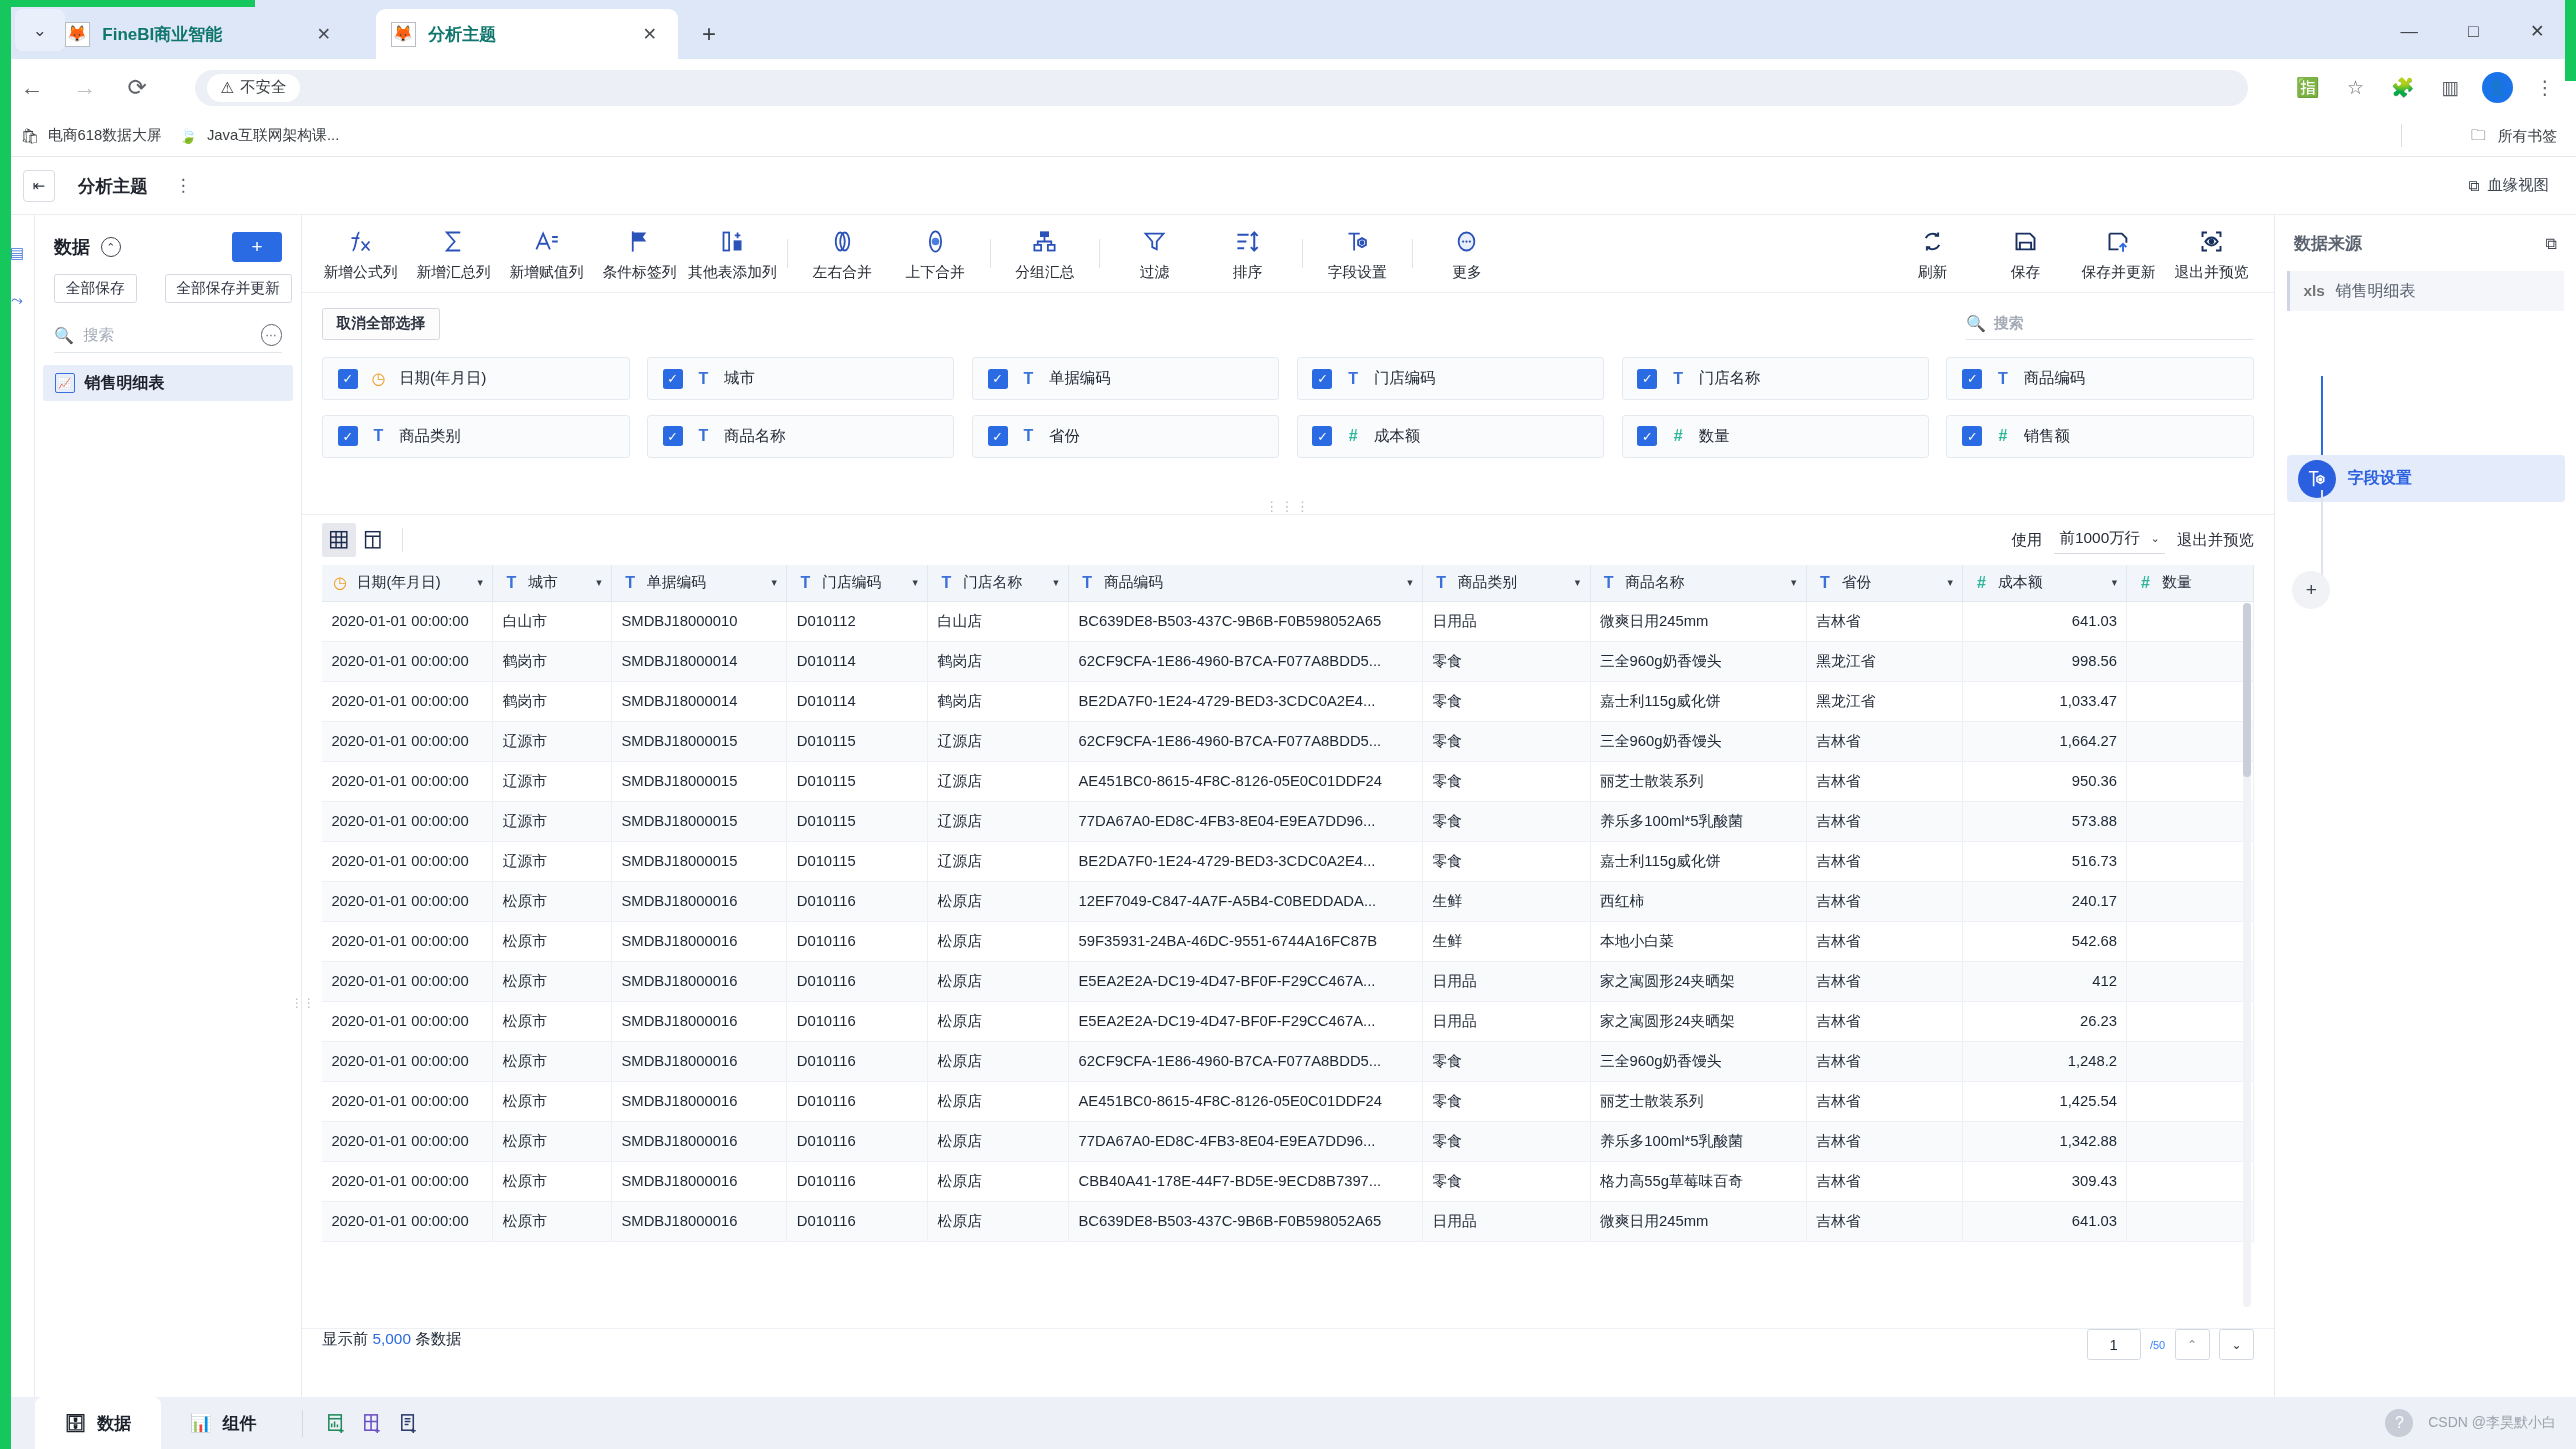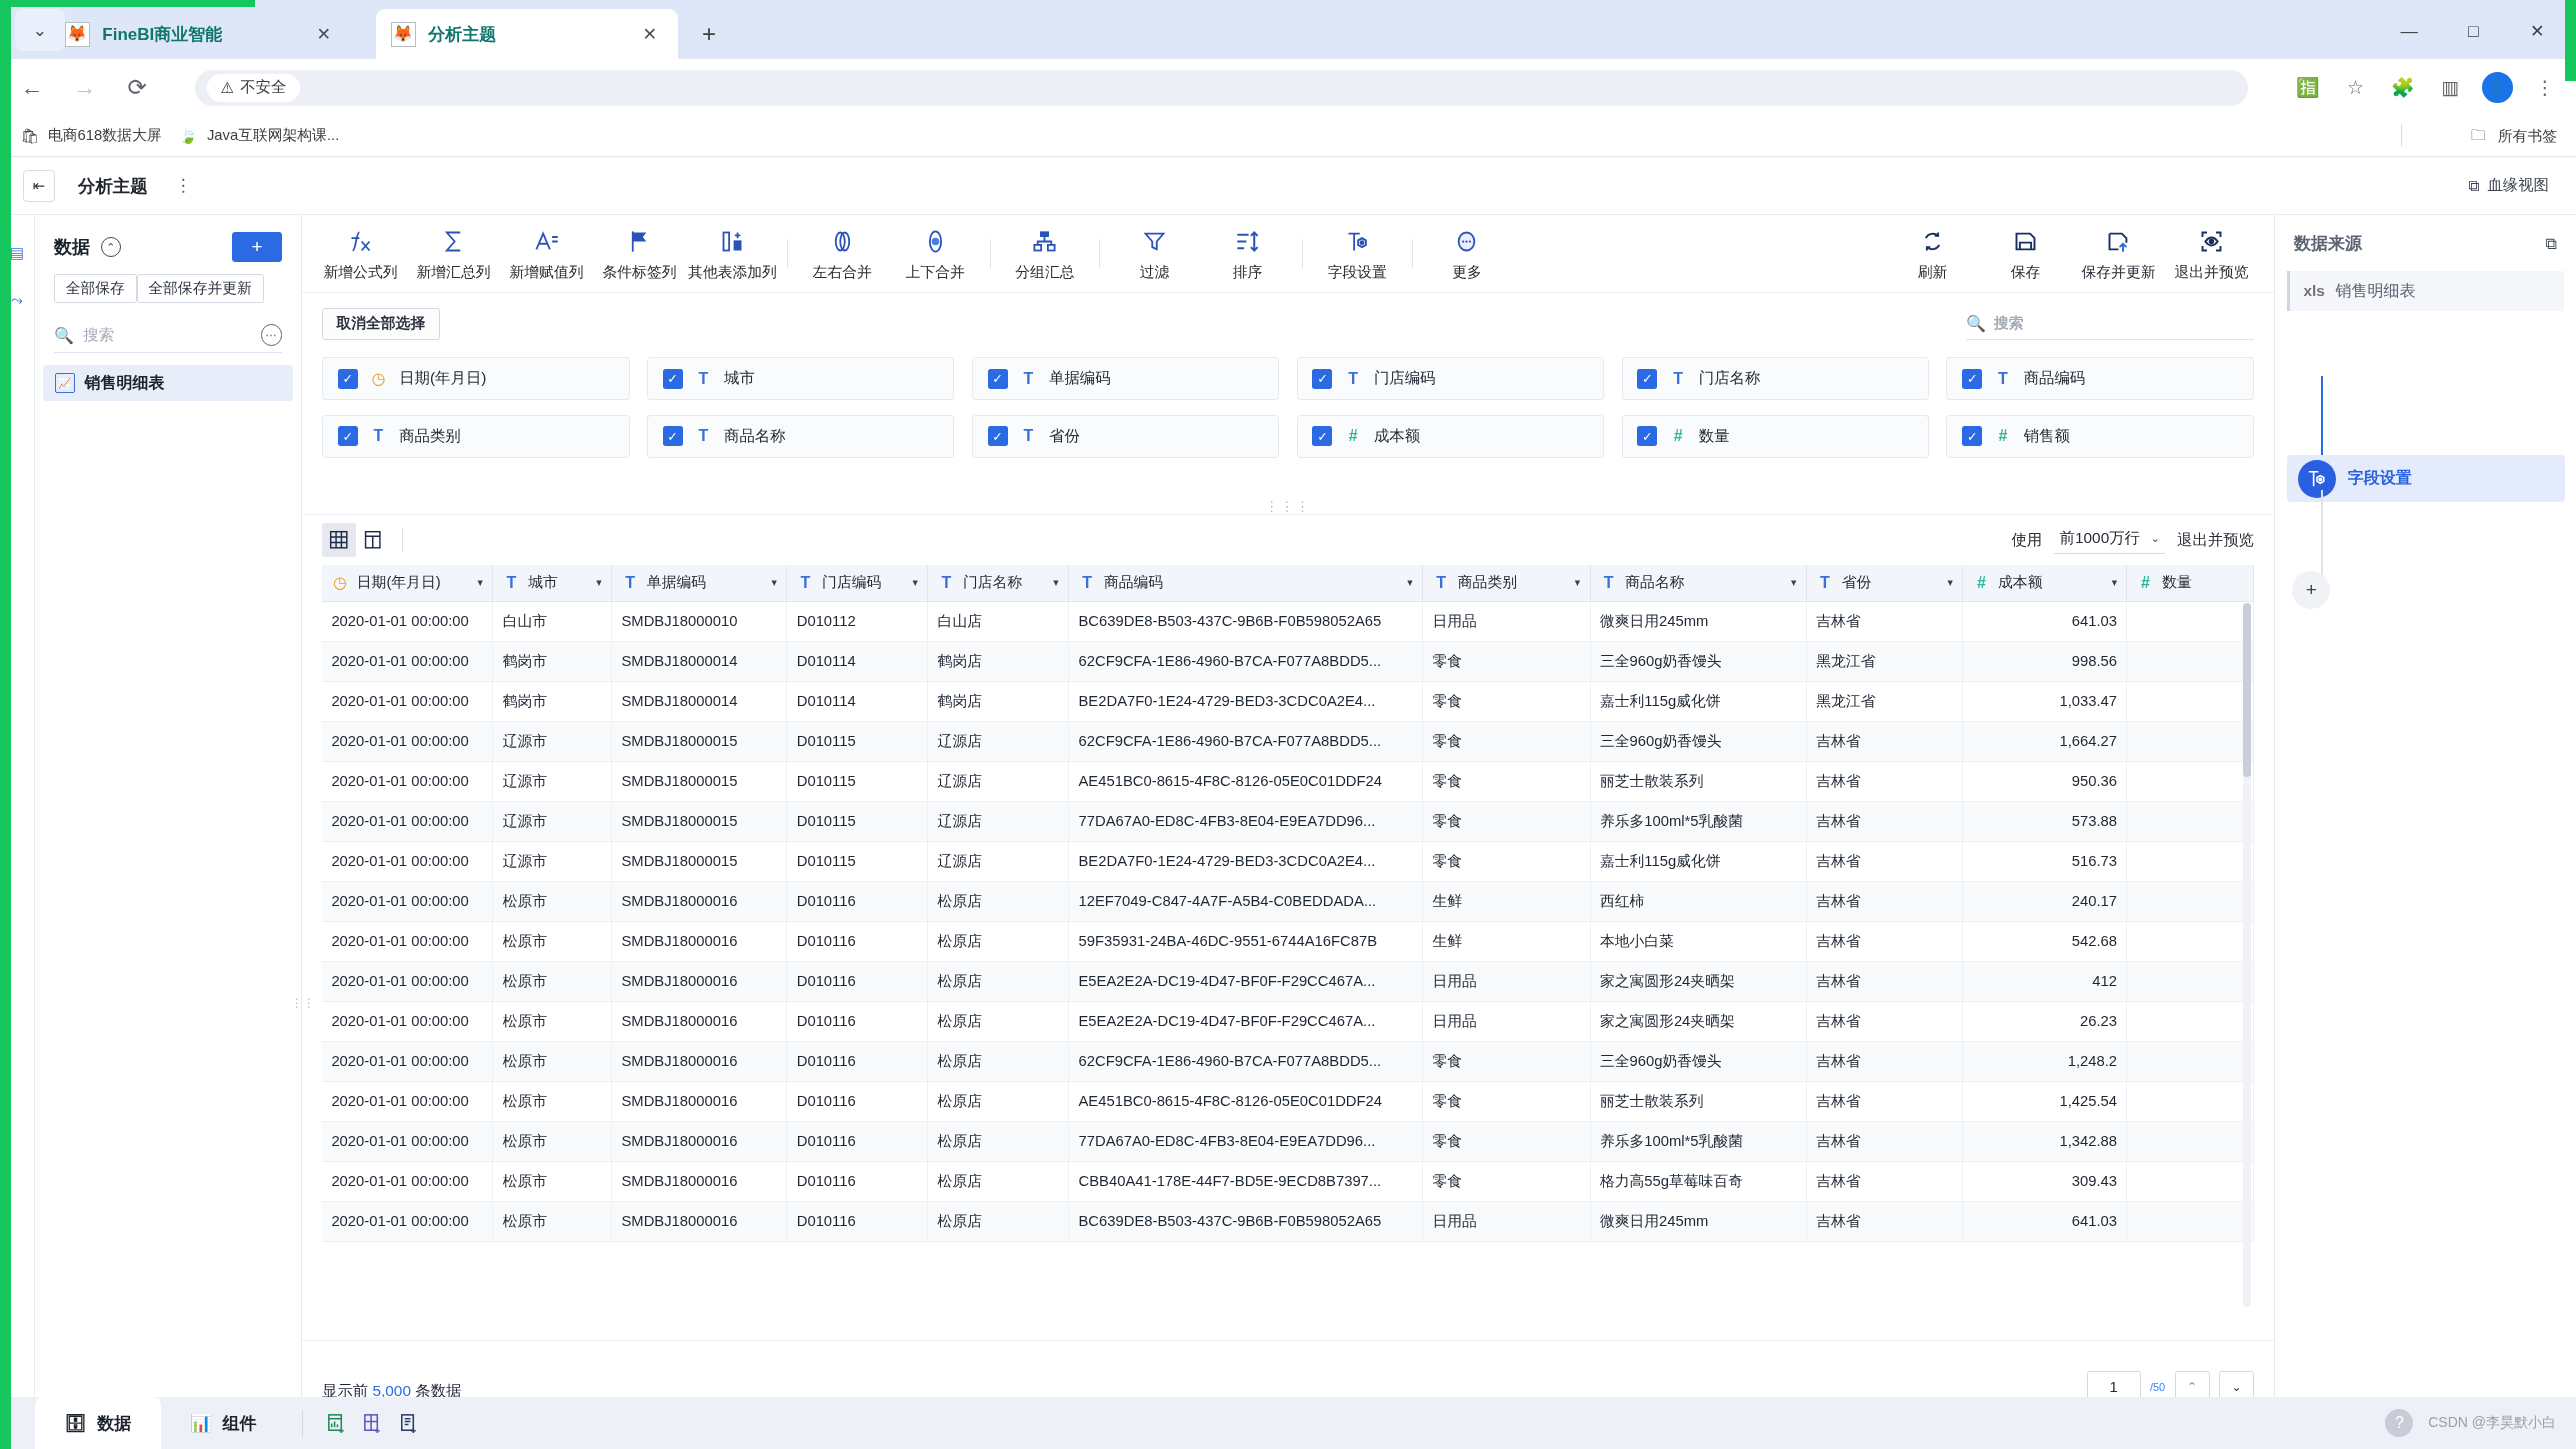--- a/index.html
+++ b/index.html
@@ -71,21 +71,21 @@
      padding-top:25.5px;display:flex;flex-direction:column;align-items:center;gap:24px;}
   .rail-ic{width:24px;height:24px;display:flex;align-items:center;justify-content:center;color:#3a70d8;font-size:14.8px;}
 
   .leftpanel{position:absolute;left:35px;top:58px;width:267px;height:1187px;background:#fff;border-right:0.7px solid #e6e9ee;}
   .lp-head{display:flex;align-items:center;padding:17.4px 19px 0 19px;}
   .lp-title{font-size:18px;font-weight:bold;color:#1c222c;}
   .lp-collapse{margin-left:10.7px;width:20px;height:20px;border-radius:50%;border:1.3px solid #3d4450;
      display:flex;align-items:center;justify-content:center;font-size:10.7px;color:#3d4450;}
   .lp-add{margin-left:auto;width:50px;height:29.5px;background:#2a6ae2;border-radius:3.4px;color:#fff;
      display:flex;align-items:center;justify-content:center;font-size:19px;}
-  .lp-btns{display:flex;gap:0;padding:12px 19px 0 19px;}
+  .lp-btns{display:flex;gap:28px;padding:12px 19px 0 19px;}
   .lp-btn{height:29.5px;border:0.7px solid #d4d9e1;border-radius:2.7px;display:flex;align-items:center;
      justify-content:center;padding:0 10.7px;font-size:14.8px;color:#2d3340;background:#fff;white-space:nowrap;}
   .lp-search{margin:14.8px 19px 0 19px;height:35px;border-bottom:0.7px solid #e1e5ec;display:flex;align-items:center;gap:9.4px;}
   .lp-search-ic{font-size:16px;color:#5b6270;}
   .lp-search-ph{font-size:15.4px;color:#a4abb6;flex:1;}
   .lp-search-more{width:21.5px;height:21.5px;border-radius:50%;border:1px solid #5b6270;display:flex;
      align-items:center;justify-content:center;font-size:11.4px;color:#5b6270;}
   .lp-item{margin:12px 8px 0 8px;height:36px;background:#e8edfa;border-radius:3.4px;display:flex;
      align-items:center;gap:9.4px;padding:0 12px;}
   .lp-item-ic{width:20px;height:20px;border:1px solid #3a70d8;border-radius:2px;display:flex;
@@ -140,22 +140,22 @@
   .caret{font-size:10.7px;color:#3b414c;}
   table.grid td{height:40px;font-size:14.8px;color:#1d2633;border-right:0.7px solid #edf0f5;
      border-bottom:0.7px solid #edf0f5;padding:0 9.4px;white-space:nowrap;overflow:hidden;text-overflow:ellipsis;}
   table.grid tr:nth-child(even) td{background:#f8fafc;}
   td.num{text-align:right;}
 
   .gridwrap{position:relative;height:751px;overflow:hidden;}
   .vscroll{position:absolute;right:23px;top:38px;width:8px;height:704px;background:#f0f2f6;border-radius:4px;}
   .vscroll i{position:absolute;left:0;top:0;width:8px;height:174px;background:#c9ced8;border-radius:4px;display:block;}
 
-  .tz-foot{position:absolute;left:0;bottom:0;width:1972px;height:62px;background:#fff;border-top:0.7px solid #eceff3;
-     display:flex;align-items:flex-end;padding:0 20px;margin-top:11px;}
+  .tz-foot{position:absolute;left:0;bottom:12px;width:1972px;height:62px;background:#fff;border-top:0.7px solid #eceff3;
+     display:flex;align-items:flex-start;padding:0 20px;margin-top:11px;}
   .footnote{font-size:15.4px;color:#1d2633;}
   .footnote b{color:#2a6ae2;font-weight:normal;}
   .pager{margin-left:auto;display:flex;align-items:center;gap:9.4px;}
   .pagebox{width:54px;height:31px;border:0.7px solid #d4d9e1;border-radius:2.7px;display:flex;align-items:center;
      justify-content:center;font-size:14.8px;color:#1d2633;}
   .pagetot{font-size:11px;color:#3b82f6;}
   .pgbtn{width:35px;height:31px;border:0.7px solid #d4d9e1;border-radius:2.7px;display:flex;align-items:center;
      justify-content:center;font-size:12px;color:#8a919c;}
   .pgbtn.dn{color:#2f3640;}
 

